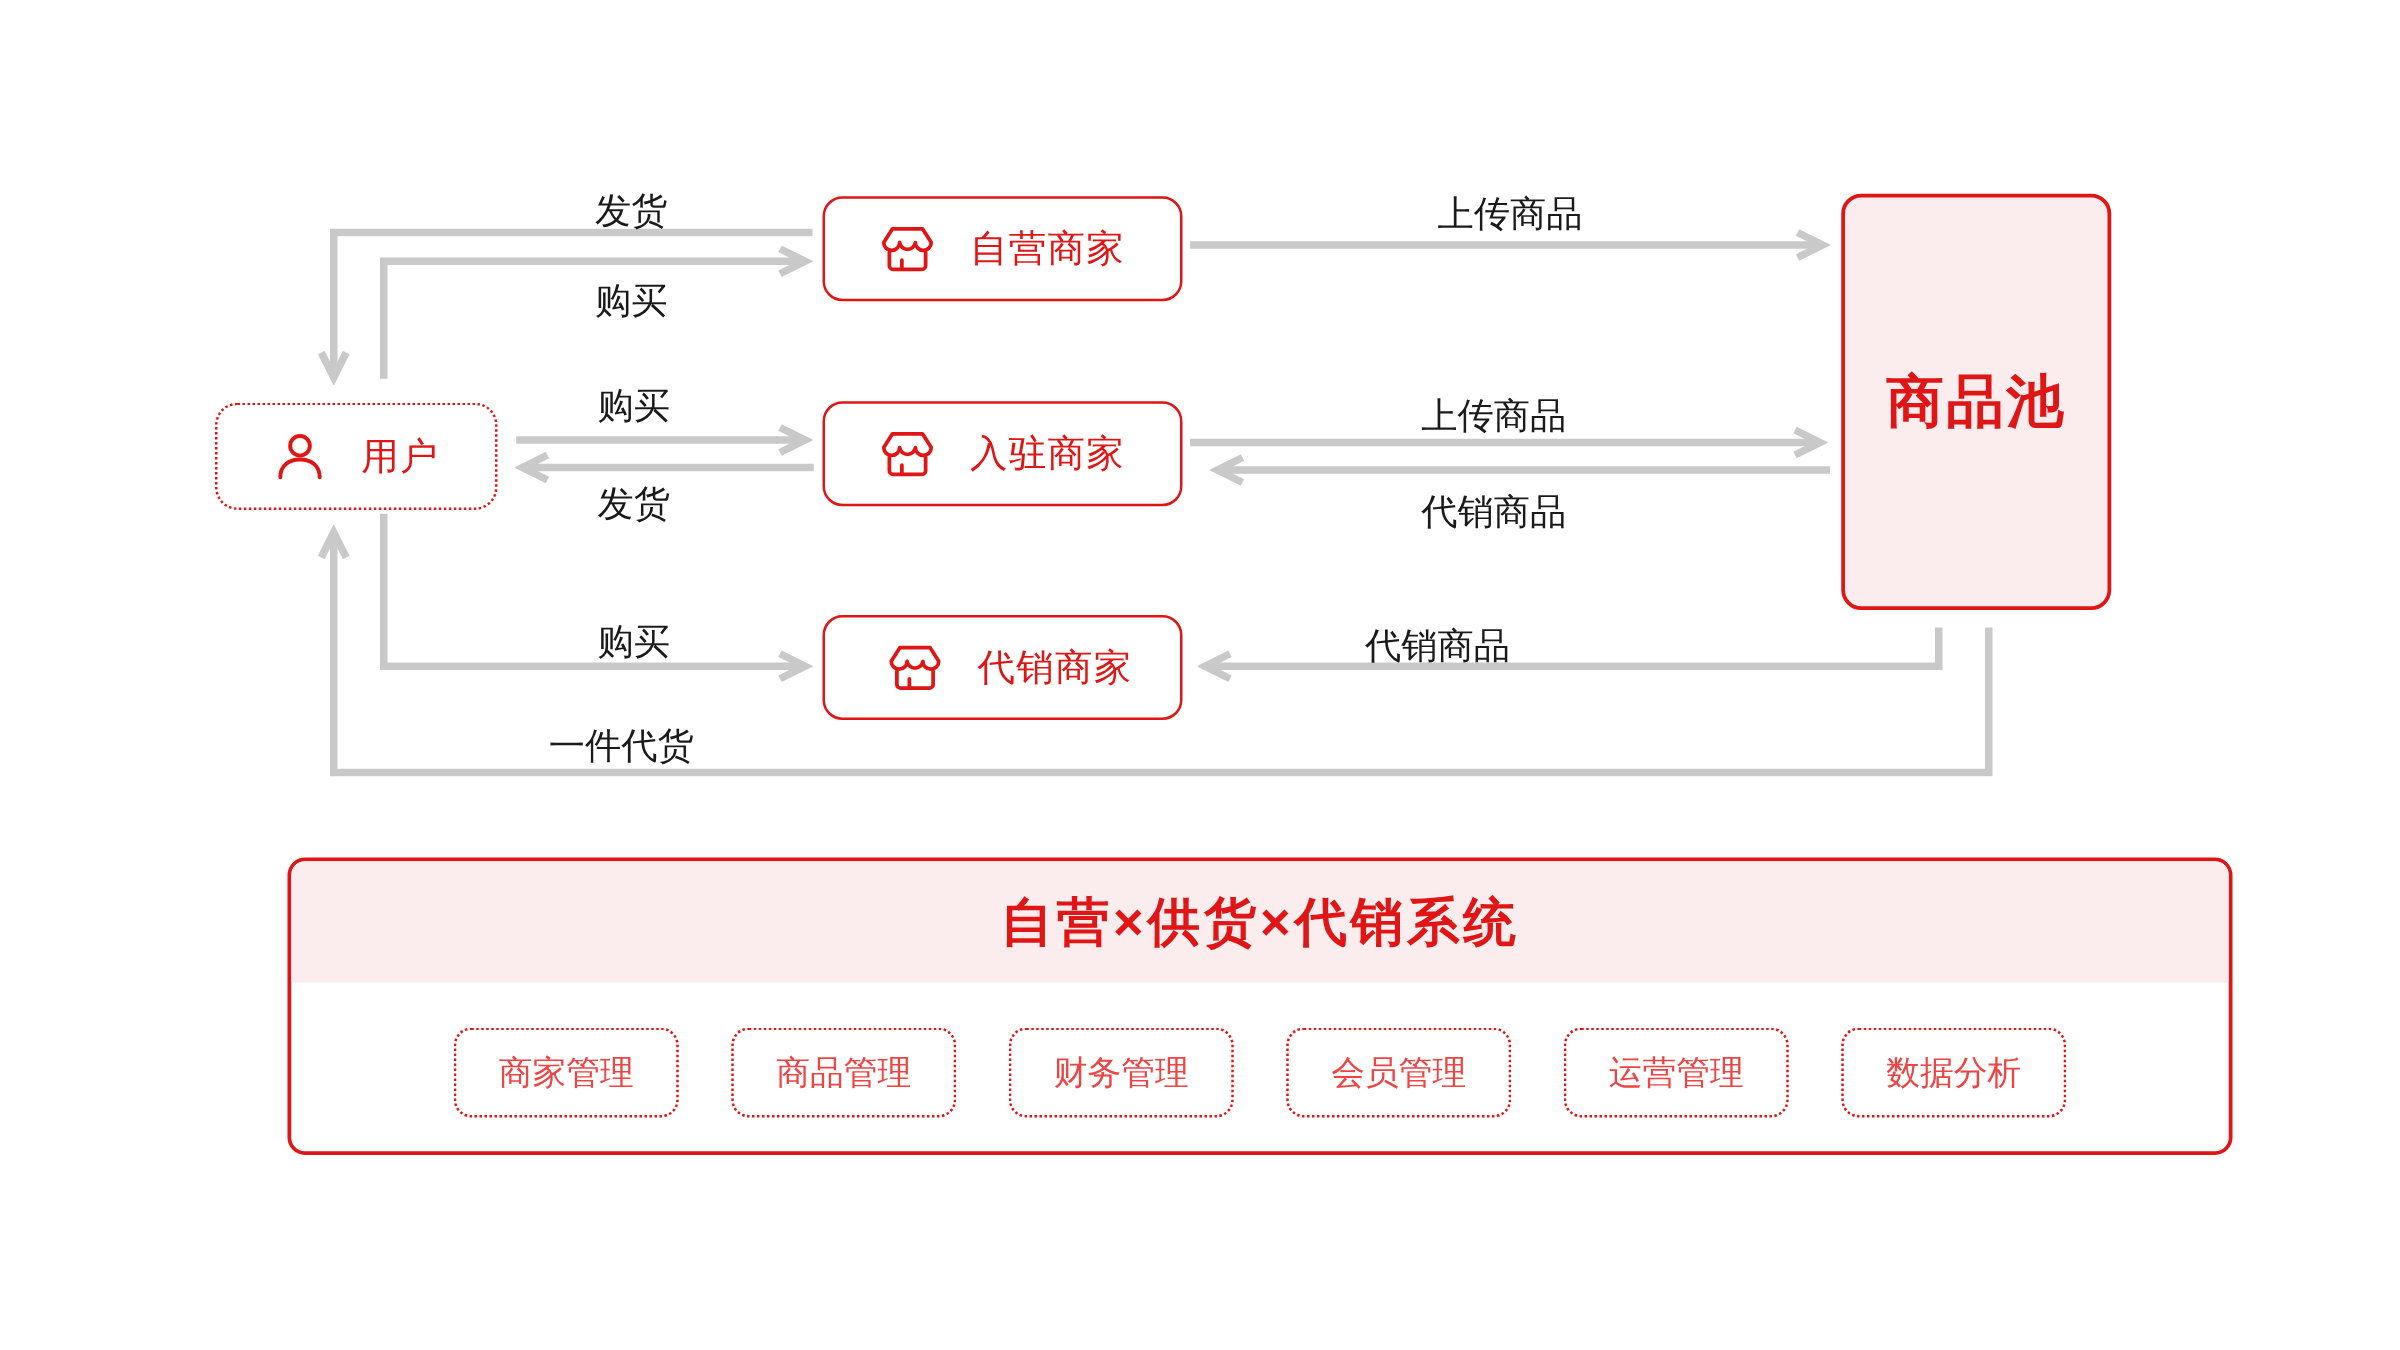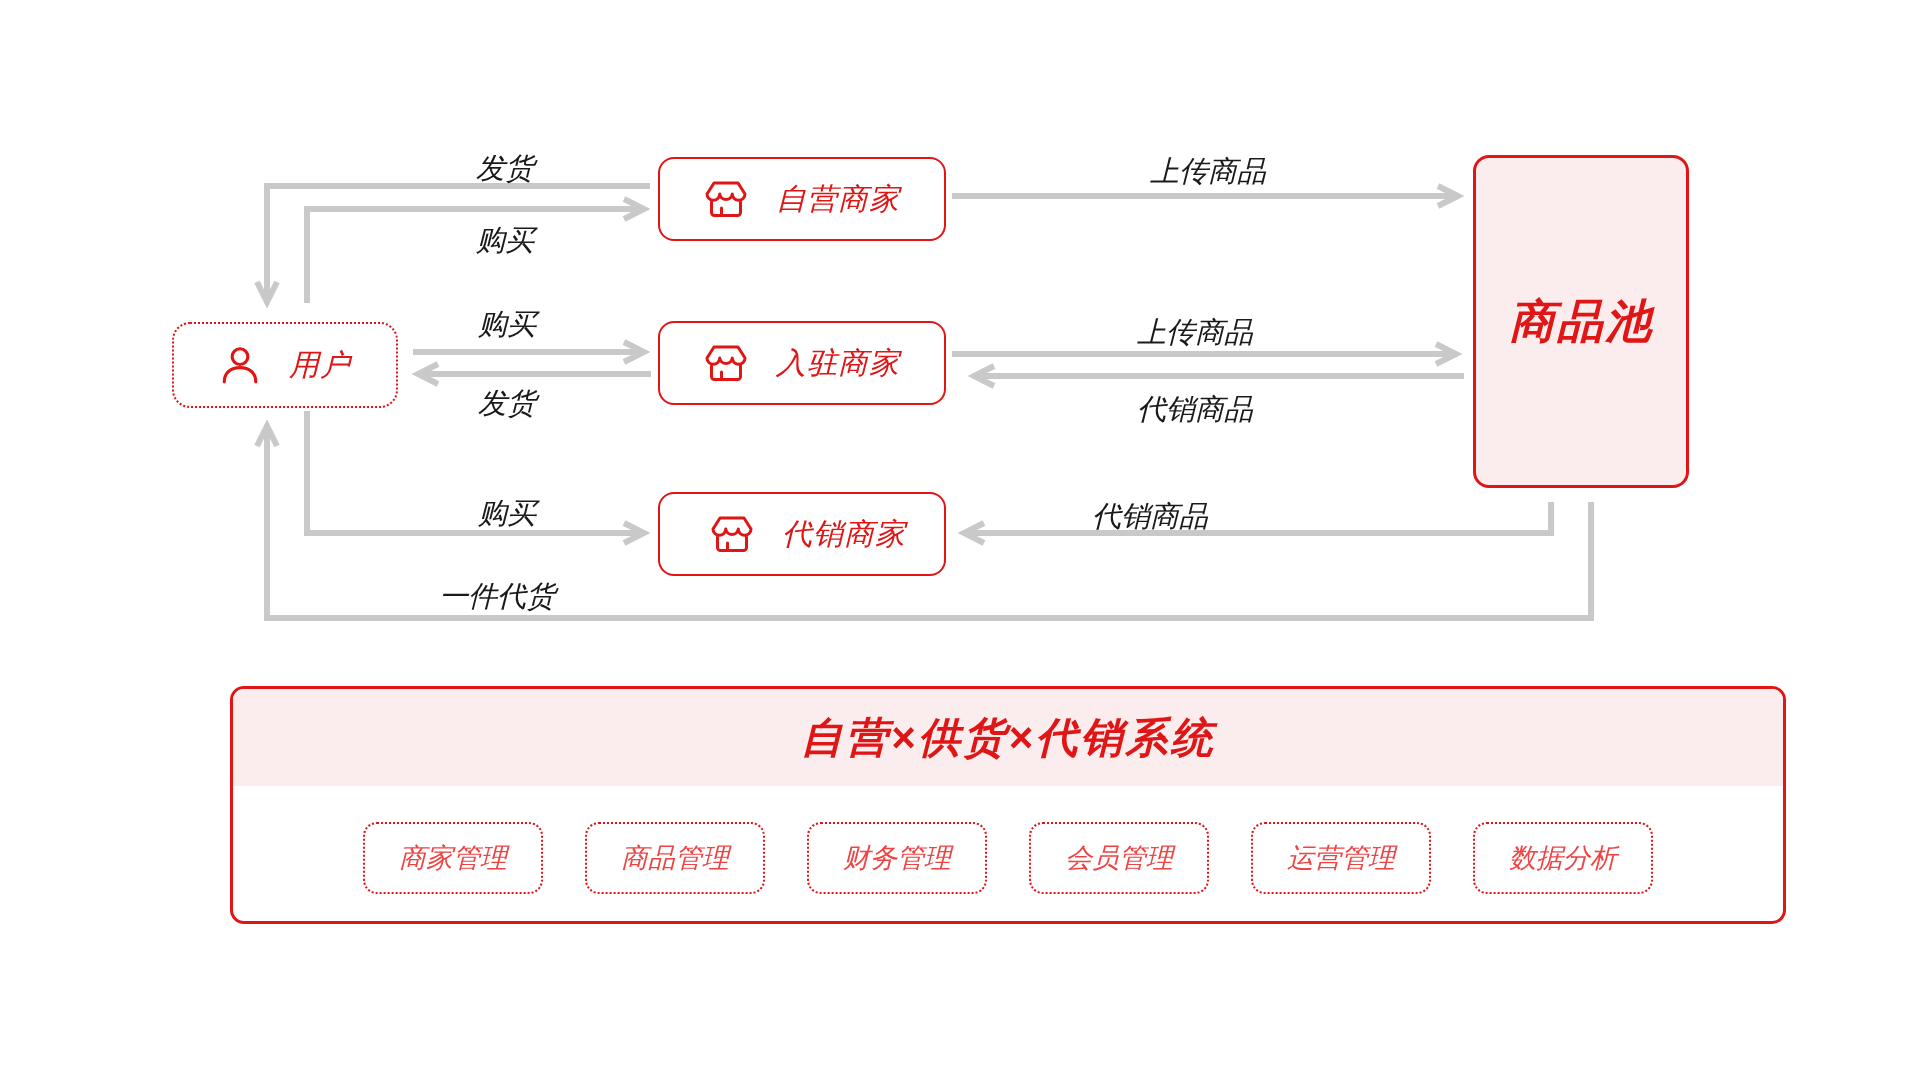--- a/index.html
+++ b/index.html
@@ -1,17 +1,17 @@
 <!DOCTYPE html>
 <html><head>
 <meta charset="utf-8">
 <style>
   html,body{margin:0;padding:0;background:#ffffff;}
   body{font-family:"Liberation Sans", sans-serif;}
-  .stage{position:relative;width:1920px;height:1080px;background:#ffffff;overflow:hidden;font-style:italic;}
+  .stage{position:relative;width:1920px;height:1080px;background:#ffffff;overflow:hidden;}
   .arrow-layer{position:absolute;left:0;top:0;width:1920px;height:1080px;pointer-events:none;}
   .node{position:absolute;display:flex;align-items:center;justify-content:center;gap:28px;background:#ffffff;box-sizing:border-box;}
   .node .label{color:#E01515;font-size:30px;letter-spacing:1px;white-space:nowrap;}
   .merchant{border:2.5px solid #E01515;border-radius:16px;}
   .user-node{border:2px dotted #E01515;border-radius:18px;}
   .pool-node{border:3.5px solid #E01515;border-radius:16px;background:#FBEDED;}
   .pool-node .label{font-size:46px;font-weight:bold;letter-spacing:2px;}
   .edge-label{position:absolute;transform:translate(-50%,-50%);color:#1A1A1A;font-size:29px;font-weight:500;white-space:nowrap;}
   .panel{position:absolute;left:190px;top:686px;width:1556px;height:238px;border:3.5px solid #E01515;border-radius:14px;background:#ffffff;box-sizing:border-box;overflow:hidden;margin-left:40px;}
   .panel-header{height:97px;background:#FBEDED;display:flex;align-items:center;justify-content:center;}

